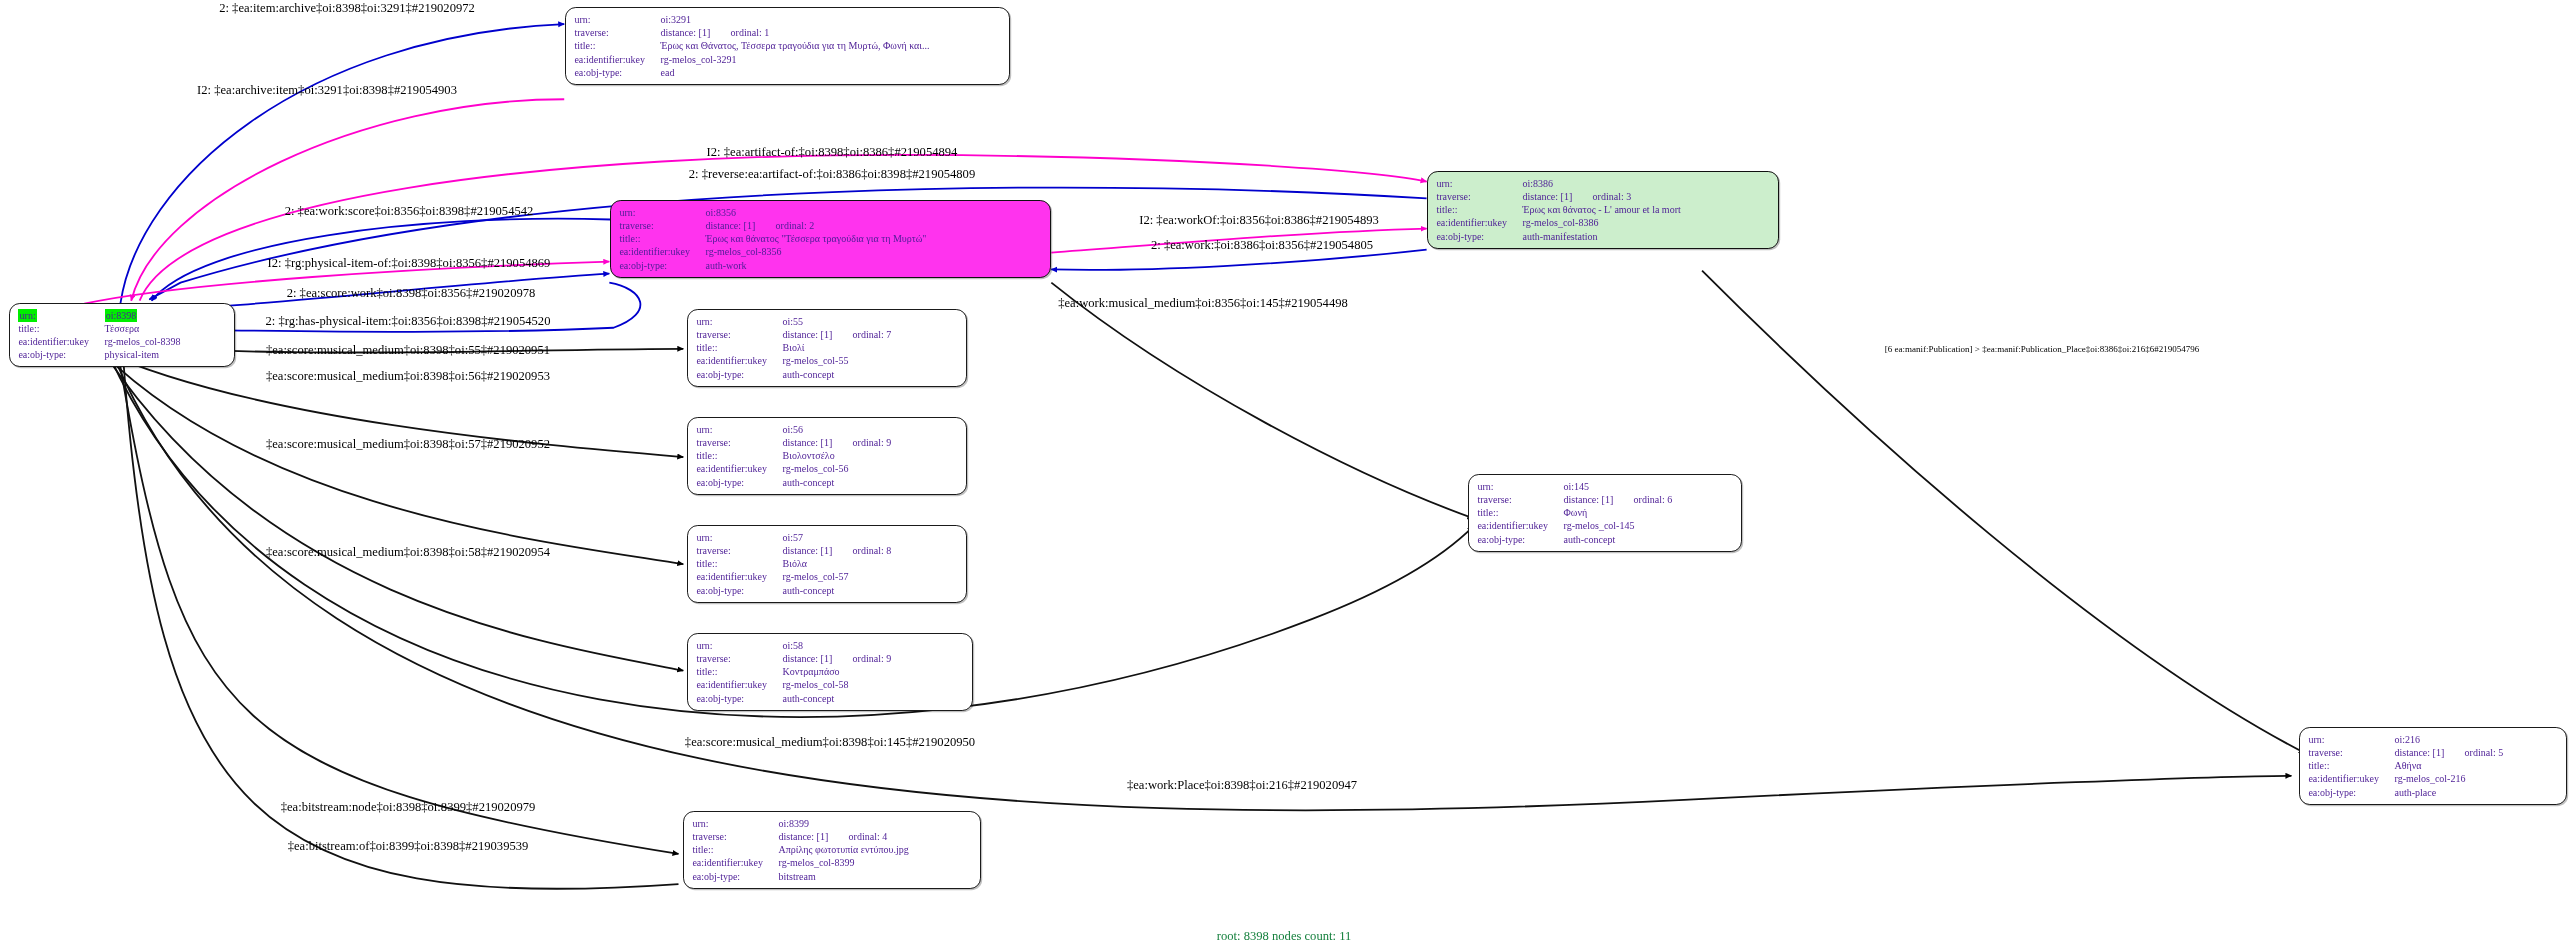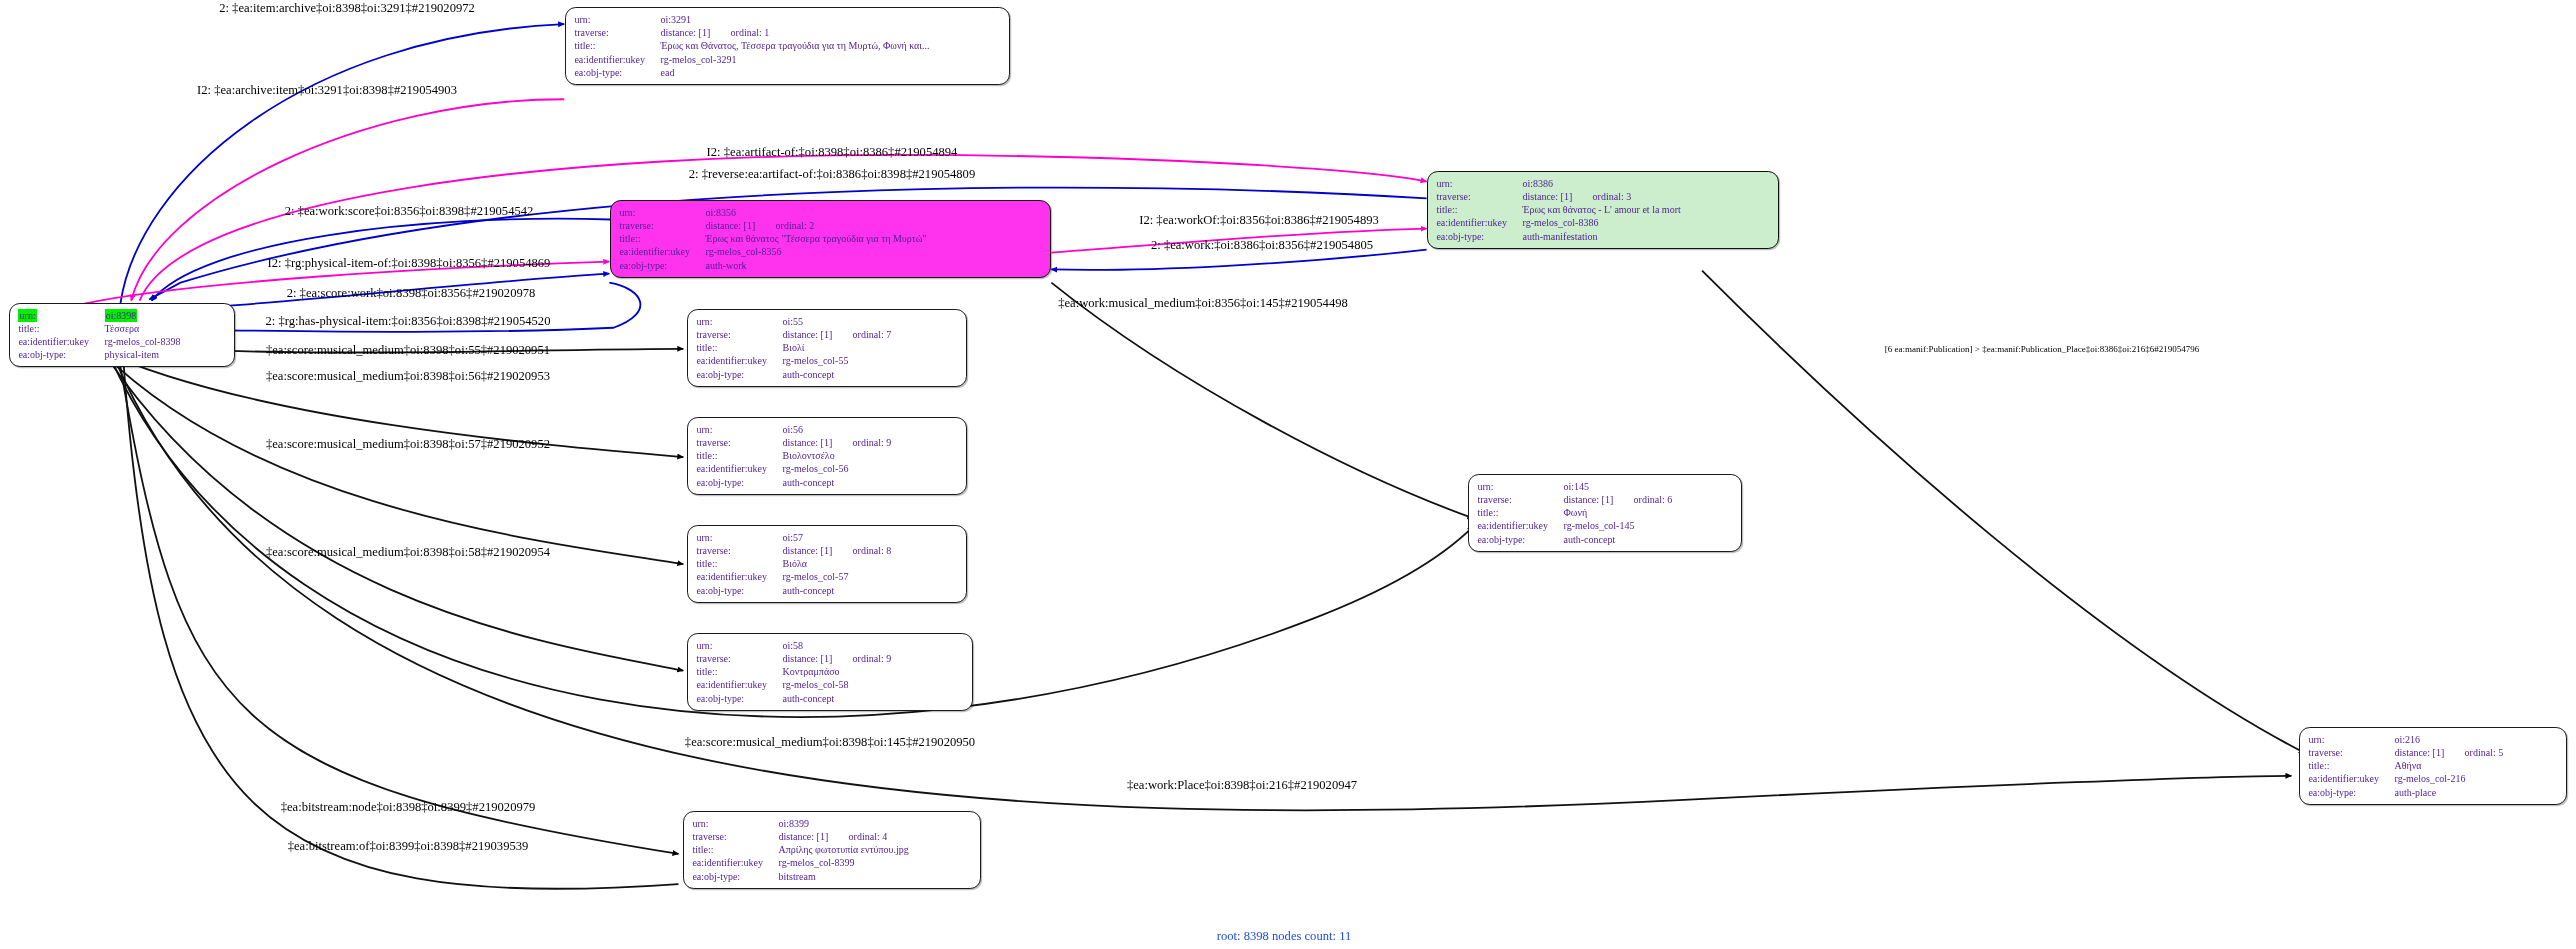--- a/index.html
+++ b/index.html
@@ -72,21 +72,21 @@
     font-family: "Liberation Serif", "DejaVu Serif", serif;
     font-size: 12.6px;
     color: #000000;
     white-space: nowrap;
     transform: translate(-50%, -50%);
   }
   .edge-label.tiny { font-size: 9px; }
   .caption {
     position: absolute;
     font-size: 12.6px;
-    color: #1d4ed8;
+    color: #15803d;
     white-space: nowrap;
     transform: translate(-50%, -50%);
   }
 </style>
 </head>
 <body>
 
 <div id="canvas">
 
   <svg class="edge-layer" viewBox="0 0 4283 1578">

